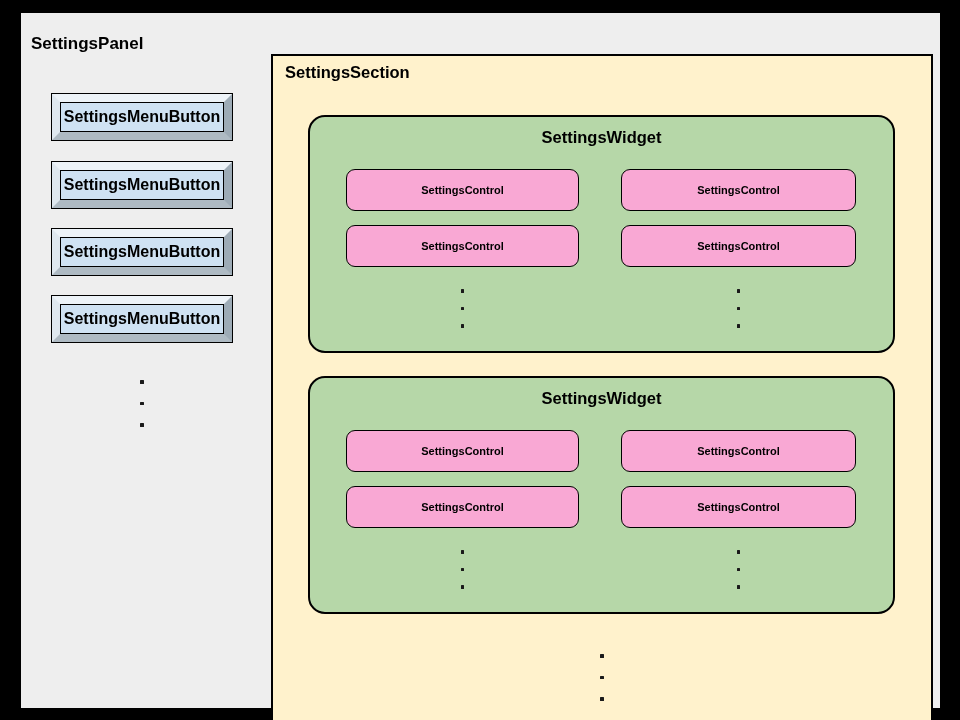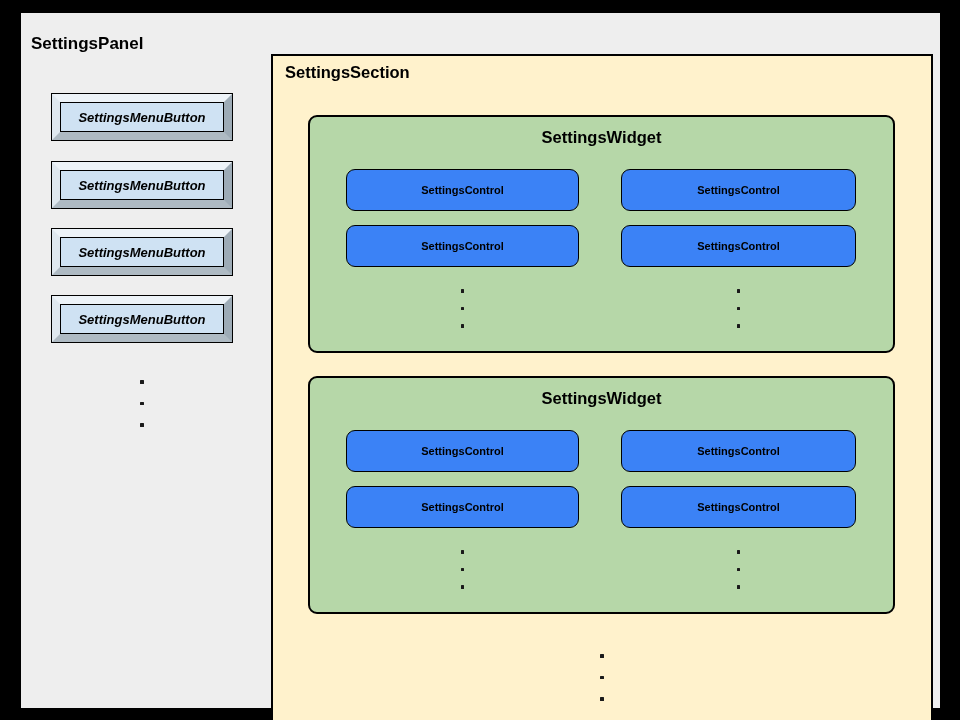--- a/index.html
+++ b/index.html
@@ -25,21 +25,21 @@
   }
   .menu-btn .bevel{
     width:100%;height:100%;box-sizing:border-box;
     border-style:solid;border-width:8px;
     border-color:#edf3f8 #9dabb6 #aebac3 #dfe8ef;
   }
   .menu-btn .face{
     width:100%;height:100%;box-sizing:border-box;
     border:1.2px solid #000;background:#cfe2f3;
     display:flex;align-items:center;justify-content:center;
-    font-size:13px;font-weight:bold;color:#000;font-style:italic;
+    font-size:16px;font-weight:bold;color:#000;
   }
   
   .vdots{
     position:absolute;display:flex;flex-direction:column;align-items:center;
   }
   .vdots i{
     display:block;width:3.5px;height:3.5px;background:#1a1a1a;border-radius:0.5px;
   }
   .panel-dots{left:30px;width:182px;top:367px;}
   .panel-dots i + i{margin-top:18px;}
@@ -52,33 +52,33 @@
     position:absolute;left:250px;top:8px;width:662px;height:680px;
     box-sizing:border-box;border:2px solid #000;background:#fff2cc;margin-top:33px;
   }
   .section-title{
     position:absolute;left:12px;top:7px;
     font-size:16.5px;font-weight:bold;color:#000;
   }
   
   .widget{
     position:absolute;left:35px;width:587px;height:238px;
-    box-sizing:border-box;border:2px solid #000;border-radius:9px;
+    box-sizing:border-box;border:2px solid #000;border-radius:17px;
     background:#b6d7a8;
   }
   .widget-1{top:59px;}
   .widget-2{top:320px;}
   .widget-title{
     margin-top:11px;text-align:center;
     font-size:16.5px;font-weight:bold;color:#000;
   }
   
   .control{
     position:absolute;height:42px;box-sizing:border-box;
-    border:1.5px solid #000;border-radius:9px;background:#3b82f6;
+    border:1.5px solid #000;border-radius:9px;background:#f9a8d4;
     display:flex;align-items:center;justify-content:center;
     font-size:11px;font-weight:bold;color:#000;cursor:pointer;
   }
   .col-l{left:36px;width:233px;}
   .col-r{left:311px;width:235px;}
   .row-1{top:52px;}
   .row-2{top:108px;}
   .dots-l{left:36px;width:233px;}
   .dots-r{left:311px;width:235px;}
 </style>

